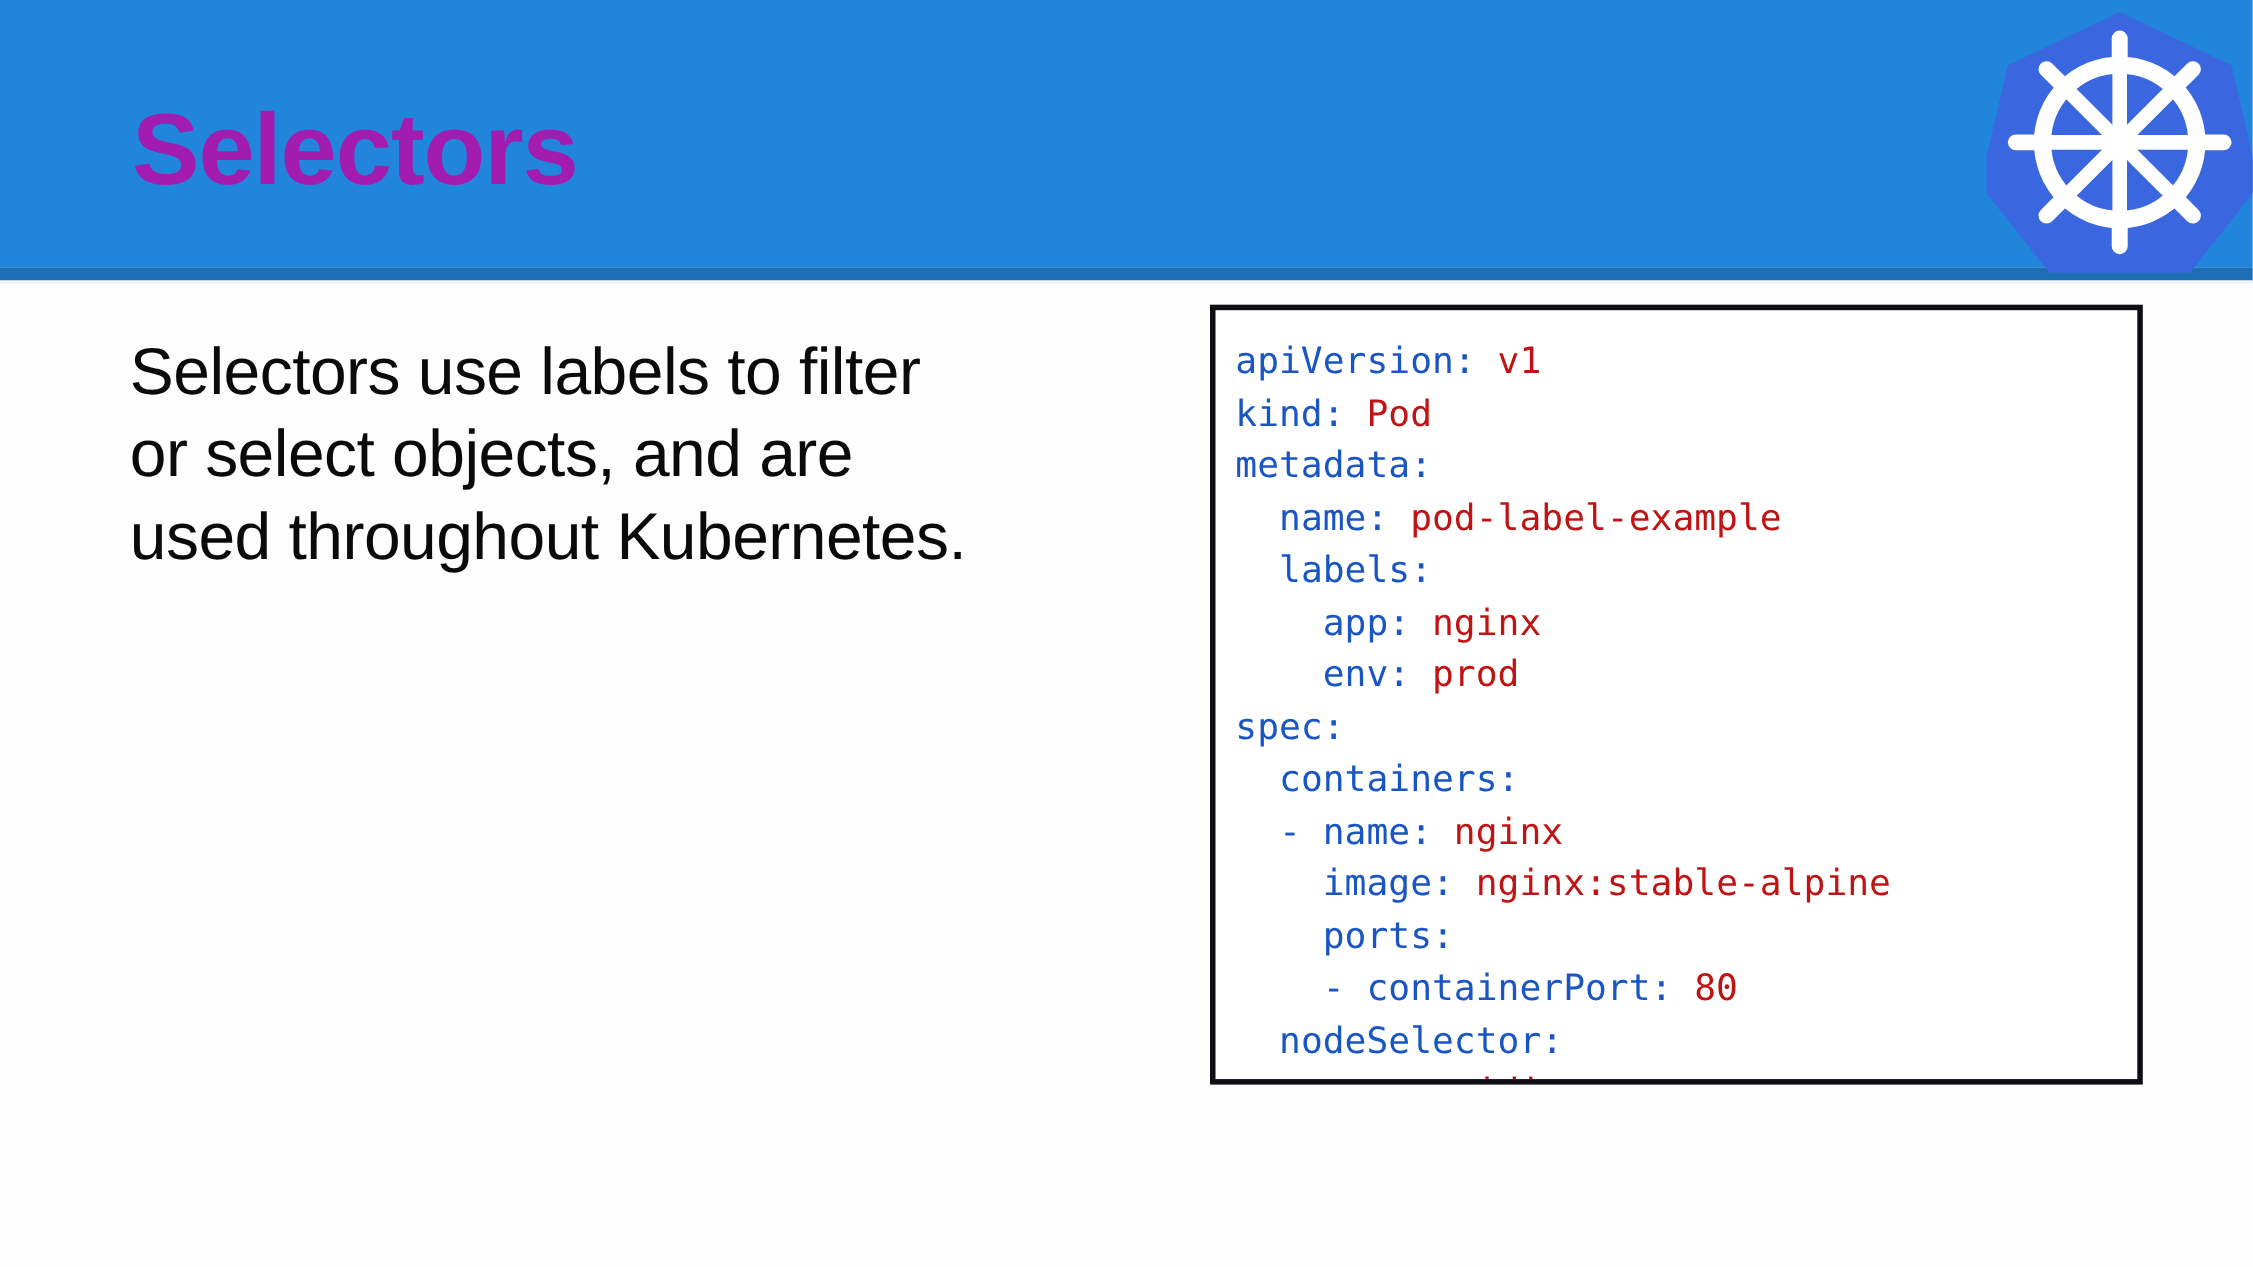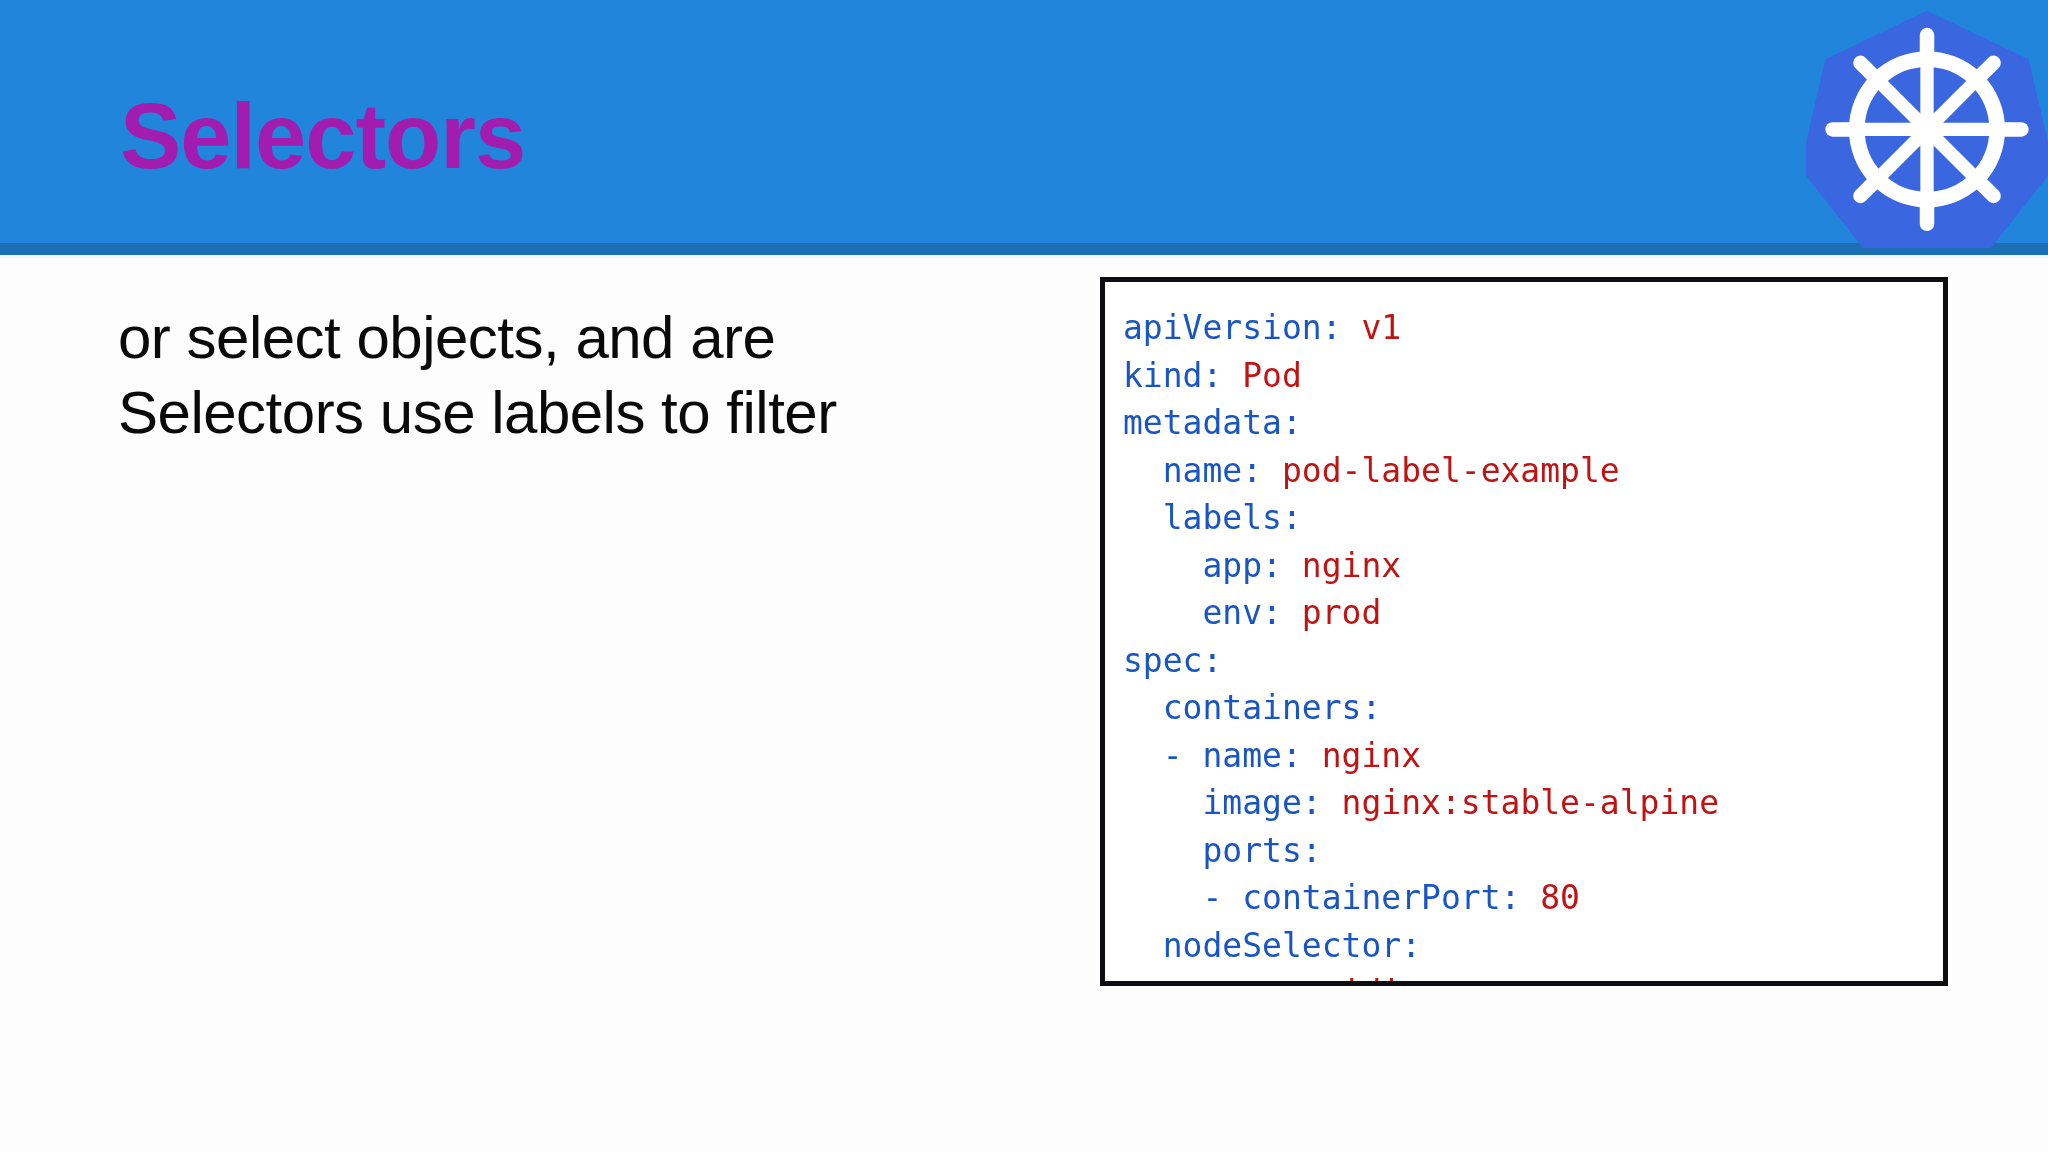--- a/index.html
+++ b/index.html
@@ -136,19 +136,20 @@
         <line x1="44" y1="102" x2="22" y2="102"></line>
         <line x1="61" y1="63" x2="45" y2="47"></line>
       </g>
 
       <circle cx="100" cy="102" r="13" fill="#ffffff" stroke="none"></circle>
     </g>
   </svg>
 </div>
 
 <div class="body-copy">
+  <span class="line">Selectors use labels to filter</span>
   <span class="line">or select objects, and are</span>
-  <span class="line">Selectors use labels to filter</span>
+  <span class="line">used throughout Kubernetes.</span>
 </div>
 
 <div class="code-box">
   <div class="code-lines"><span class="code-line"><span></span><span class="tok-key" style="color: rgb(26, 85, 196);">apiVersion:</span><span class="tok-val" style="color: rgb(192, 20, 20);"> v1</span></span><span class="code-line"><span></span><span class="tok-key" style="color: rgb(26, 85, 196);">kind:</span><span class="tok-val" style="color: rgb(192, 20, 20);"> Pod</span></span><span class="code-line"><span></span><span class="tok-key" style="color: rgb(26, 85, 196);">metadata:</span><span class="tok-val" style="color: rgb(192, 20, 20);"></span></span><span class="code-line"><span>  </span><span class="tok-key" style="color: rgb(26, 85, 196);">name:</span><span class="tok-val" style="color: rgb(192, 20, 20);"> pod-label-example</span></span><span class="code-line"><span>  </span><span class="tok-key" style="color: rgb(26, 85, 196);">labels:</span><span class="tok-val" style="color: rgb(192, 20, 20);"></span></span><span class="code-line"><span>    </span><span class="tok-key" style="color: rgb(26, 85, 196);">app:</span><span class="tok-val" style="color: rgb(192, 20, 20);"> nginx</span></span><span class="code-line"><span>    </span><span class="tok-key" style="color: rgb(26, 85, 196);">env:</span><span class="tok-val" style="color: rgb(192, 20, 20);"> prod</span></span><span class="code-line"><span></span><span class="tok-key" style="color: rgb(26, 85, 196);">spec:</span><span class="tok-val" style="color: rgb(192, 20, 20);"></span></span><span class="code-line"><span>  </span><span class="tok-key" style="color: rgb(26, 85, 196);">containers:</span><span class="tok-val" style="color: rgb(192, 20, 20);"></span></span><span class="code-line"><span>  </span><span class="tok-key" style="color: rgb(26, 85, 196);">- name:</span><span class="tok-val" style="color: rgb(192, 20, 20);"> nginx</span></span><span class="code-line"><span>    </span><span class="tok-key" style="color: rgb(26, 85, 196);">image:</span><span class="tok-val" style="color: rgb(192, 20, 20);"> nginx:stable-alpine</span></span><span class="code-line"><span>    </span><span class="tok-key" style="color: rgb(26, 85, 196);">ports:</span><span class="tok-val" style="color: rgb(192, 20, 20);"></span></span><span class="code-line"><span>    </span><span class="tok-key" style="color: rgb(26, 85, 196);">- containerPort:</span><span class="tok-val" style="color: rgb(192, 20, 20);"> 80</span></span><span class="code-line"><span>  </span><span class="tok-key" style="color: rgb(26, 85, 196);">nodeSelector:</span><span class="tok-val" style="color: rgb(192, 20, 20);"></span></span><span class="code-line"><span>    </span><span class="tok-key" style="color: rgb(26, 85, 196);">gpu:</span><span class="tok-val" style="color: rgb(192, 20, 20);"> nvidia</span></span></div>
 </div>
 
 </body></html>

